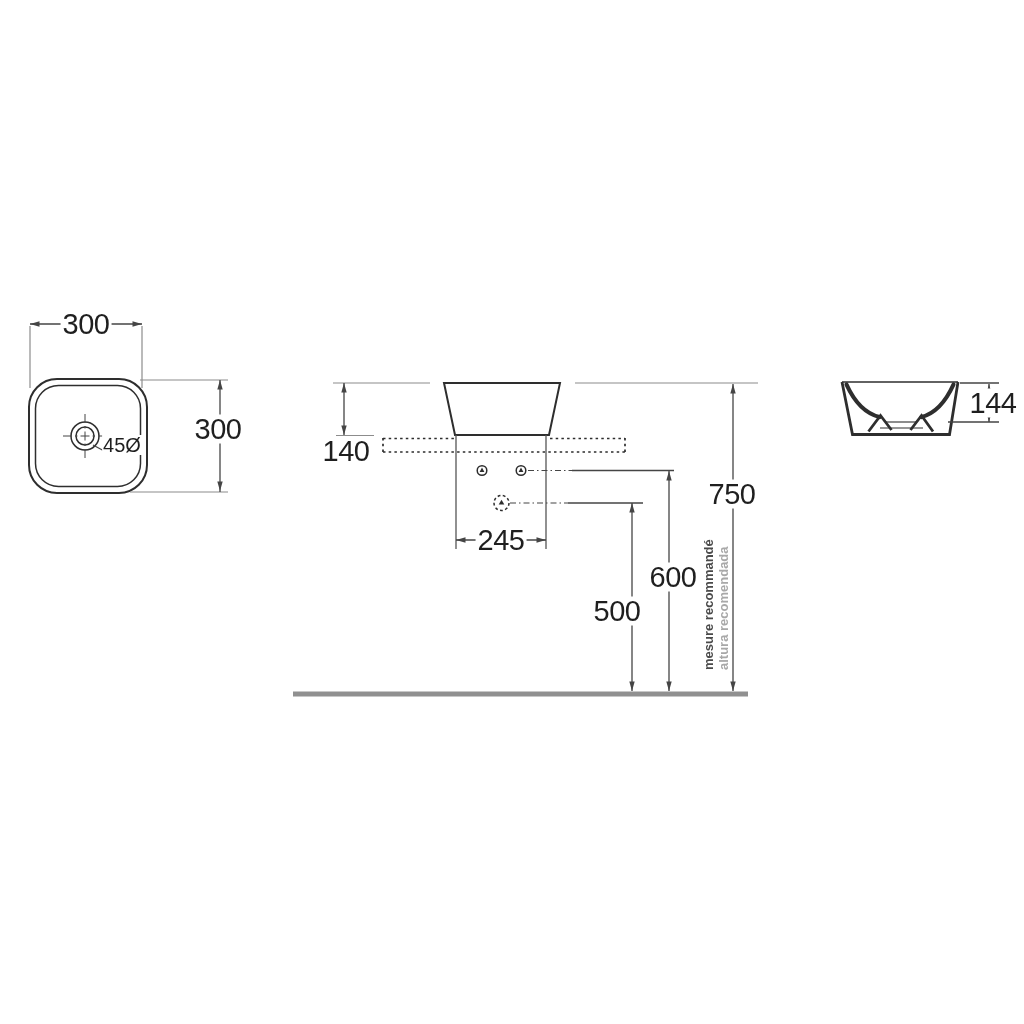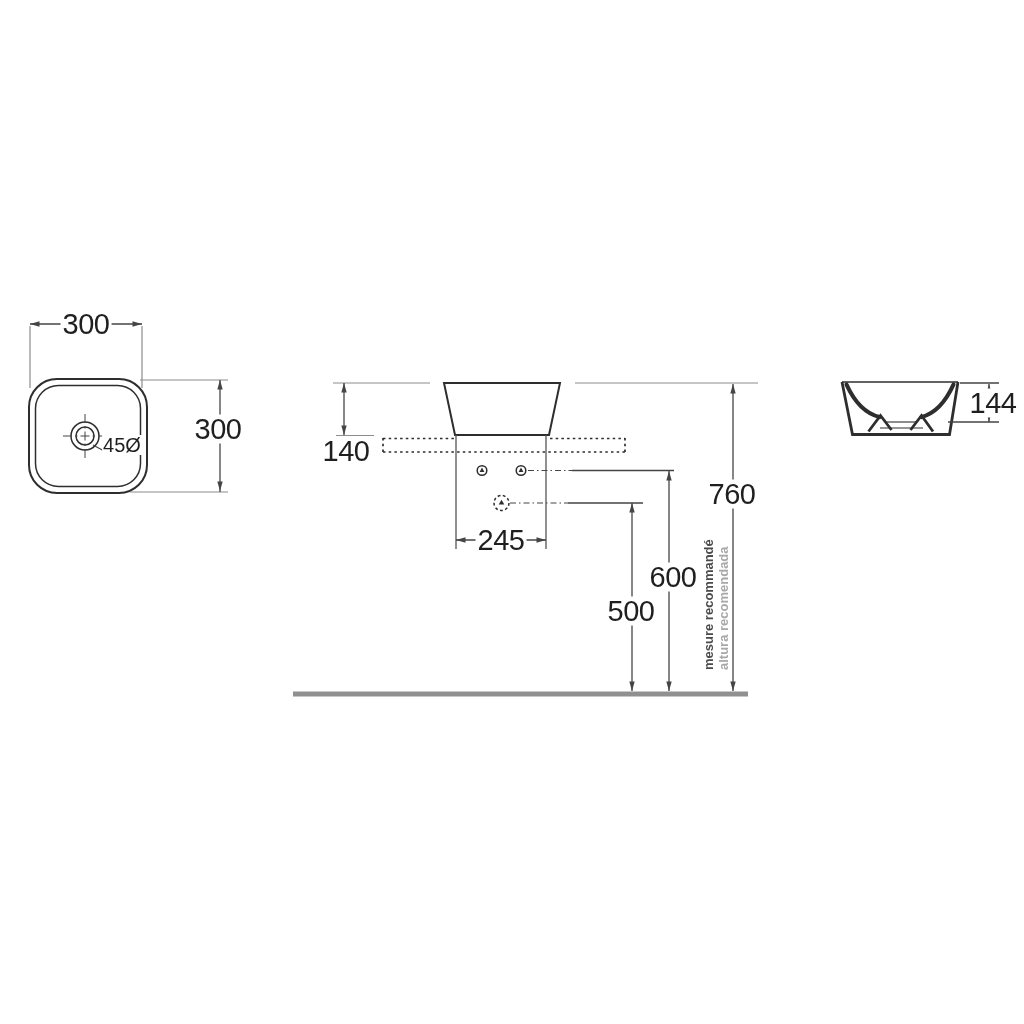--- a/index.html
+++ b/index.html
@@ -144,23 +144,23 @@
       <polygon class="arrow" points="989,422 986.3,412.5 991.7,412.5"></polygon>
     </g>
   </svg>
 
   <div class="dim-label" style="left:86px;  top:324px;">300</div>
   <div class="dim-label" style="left:218px; top:429px;">300</div>
   <div class="dim-label small" style="left:122px; top:445px;">45Ø</div>
 
   <div class="dim-label" style="left:346px; top:407px;margin-top:44px;">140</div>
   <div class="dim-label" style="left:501px; top:540px;text-align:right;">245</div>
-  <div class="dim-label" style="left:631px; top:611px;">500</div>
+  <div class="dim-label" style="left:617px; top:611px;">500</div>
   <div class="dim-label" style="left:673px; top:577px;">600</div>
-  <div class="dim-label" style="left:732px; top:494px;">760</div>
+  <div class="dim-label" style="left:732px; top:494px;">750</div>
 
   <div class="dim-label" style="left:993px; top:403px;">144</div>
 
   <div class="note">
     <div class="fr">mesure recommandé</div>
     <div class="es">altura recomendada</div>
   </div>
 
 </div>
 

